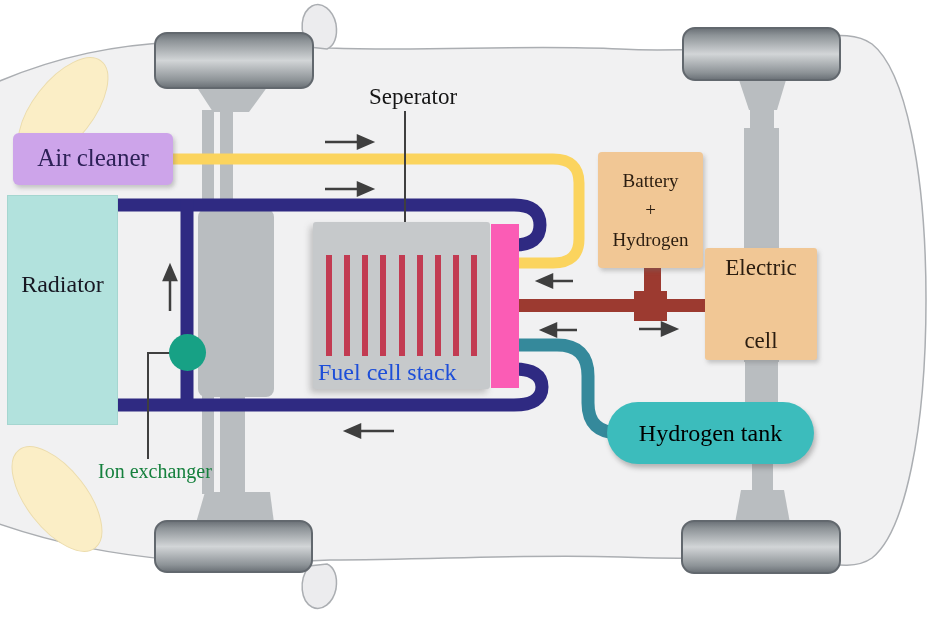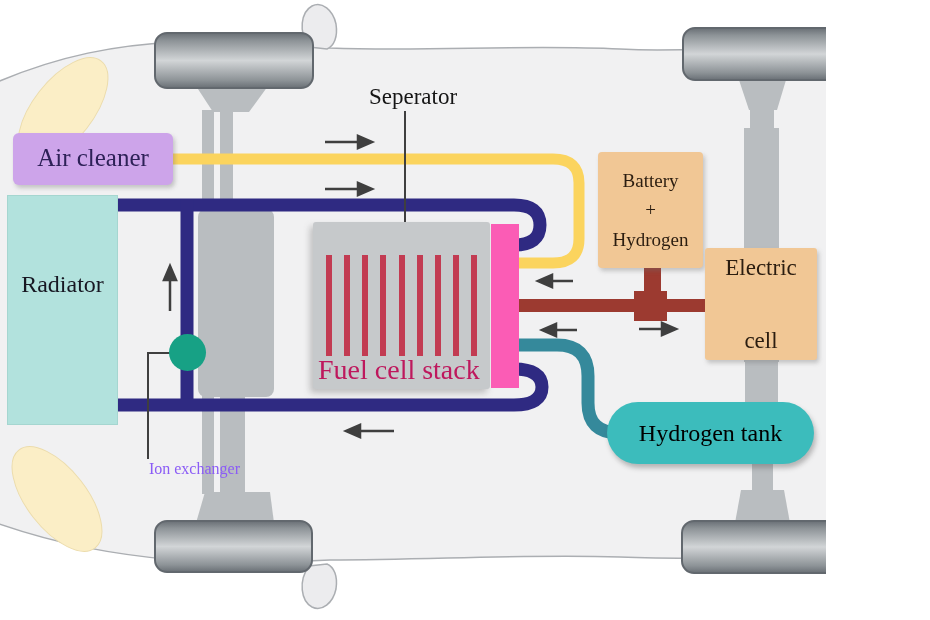--- a/index.html
+++ b/index.html
@@ -1,17 +1,17 @@
 <!DOCTYPE html>
 <html><head>
 <meta charset="utf-8">
 <style>
   html,body{margin:0;padding:0;background:#ffffff;}
   #canvas{
-    position:relative;width:826px;height:620px;overflow:hidden;
+    position:relative;width:930px;height:620px;overflow:hidden;
     background:#ffffff;
     font-family:"Liberation Serif","DejaVu Serif",serif;
   }
   #underlay{position:absolute;left:0;top:0;}
   .box{position:absolute;box-sizing:border-box;text-align:center;}
   .air-cleaner{
     left:13px;top:133px;width:160px;height:52px;
     background:#cda4ea;border-radius:6px;
     color:#2d2157;font-size:25px;line-height:50px;
     box-shadow:2px 3px 4px rgba(110,110,110,.35);
@@ -26,21 +26,21 @@
     background:#c6c9cb;border-radius:3px;
     box-shadow:-3px 4px 6px rgba(100,100,100,.35);
   }
   .plates{
     position:absolute;left:13px;right:13px;top:33px;height:101px;
     display:flex;justify-content:space-between;
   }
   .plates i{display:block;width:6px;height:101px;background:#c23b52;}
   .fuel-cell .lbl{
     position:absolute;left:5px;bottom:3px;white-space:nowrap;
-    color:#be185d;font-size:28px;
+    color:#1d4ed8;font-size:24px;
   }
   .membrane{
     left:491px;top:224px;width:28px;height:164px;
     background:#fb5cb5;
   }
   .battery{
     left:598px;top:152px;width:105px;height:116px;
     background:#f1c795;border-radius:4px;
     color:#2b1d10;font-size:19px;line-height:1.55;
     display:flex;flex-direction:column;justify-content:center;
@@ -63,22 +63,22 @@
   }
   .ion-dot{
     left:169px;top:334px;width:37px;height:37px;border-radius:50%;
     background:#17a185;
   }
   .separator-label{
     left:350px;top:84px;width:126px;
     color:#151515;font-size:23px;
   }
   .ion-label{
-    left:70px;top:460px;width:170px;text-align:right;
-    color:#8b5cf6;font-size:16px;white-space:nowrap;
+    left:70px;top:460px;width:170px;text-align:center;
+    color:#15803d;font-size:20px;white-space:nowrap;
   }
 </style>
 </head>
 <body>
 
 <div id="canvas">
 
   <svg id="underlay" width="930" height="620" viewBox="0 0 930 620">
     <defs>
       <linearGradient id="wheelGrad" x1="0" y1="0" x2="0" y2="1">

